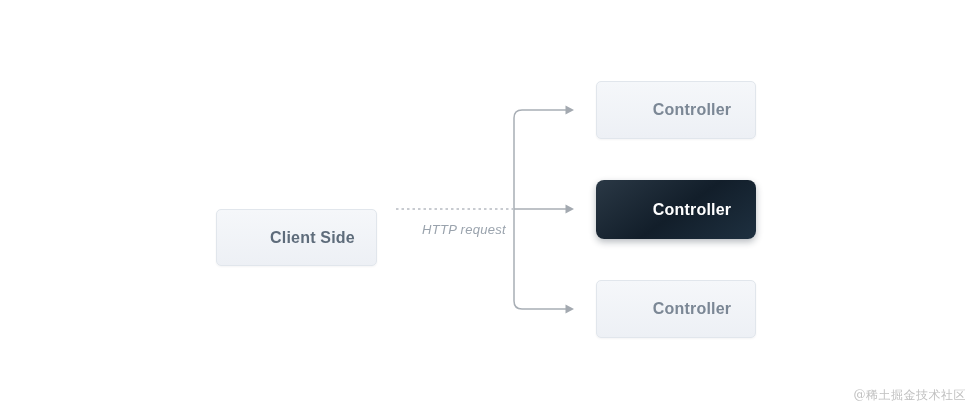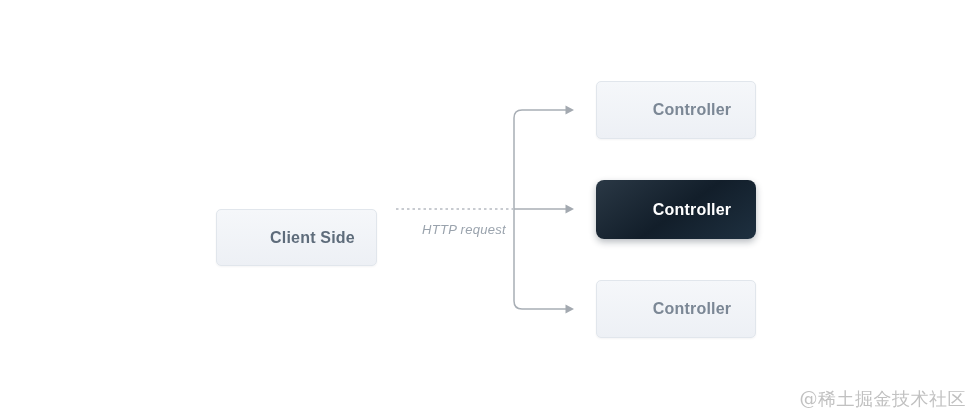--- a/index.html
+++ b/index.html
@@ -58,21 +58,21 @@
     font-style: italic;
     color: #9aa3ad;
     letter-spacing: 0.3px;
     white-space: nowrap;
     margin-top: 36px;
   }
   .watermark {
     position: absolute;
     right: 4px; top: 387px;
     font-family: "DejaVu Serif", "Liberation Serif", serif;
-    font-size: 18px;
+    font-size: 12px;
     color: #c1c1c1;
     letter-spacing: 0.5px;
     white-space: nowrap;
   }
 </style>
 </head>
 <body>
 
 <div class="canvas">
 

